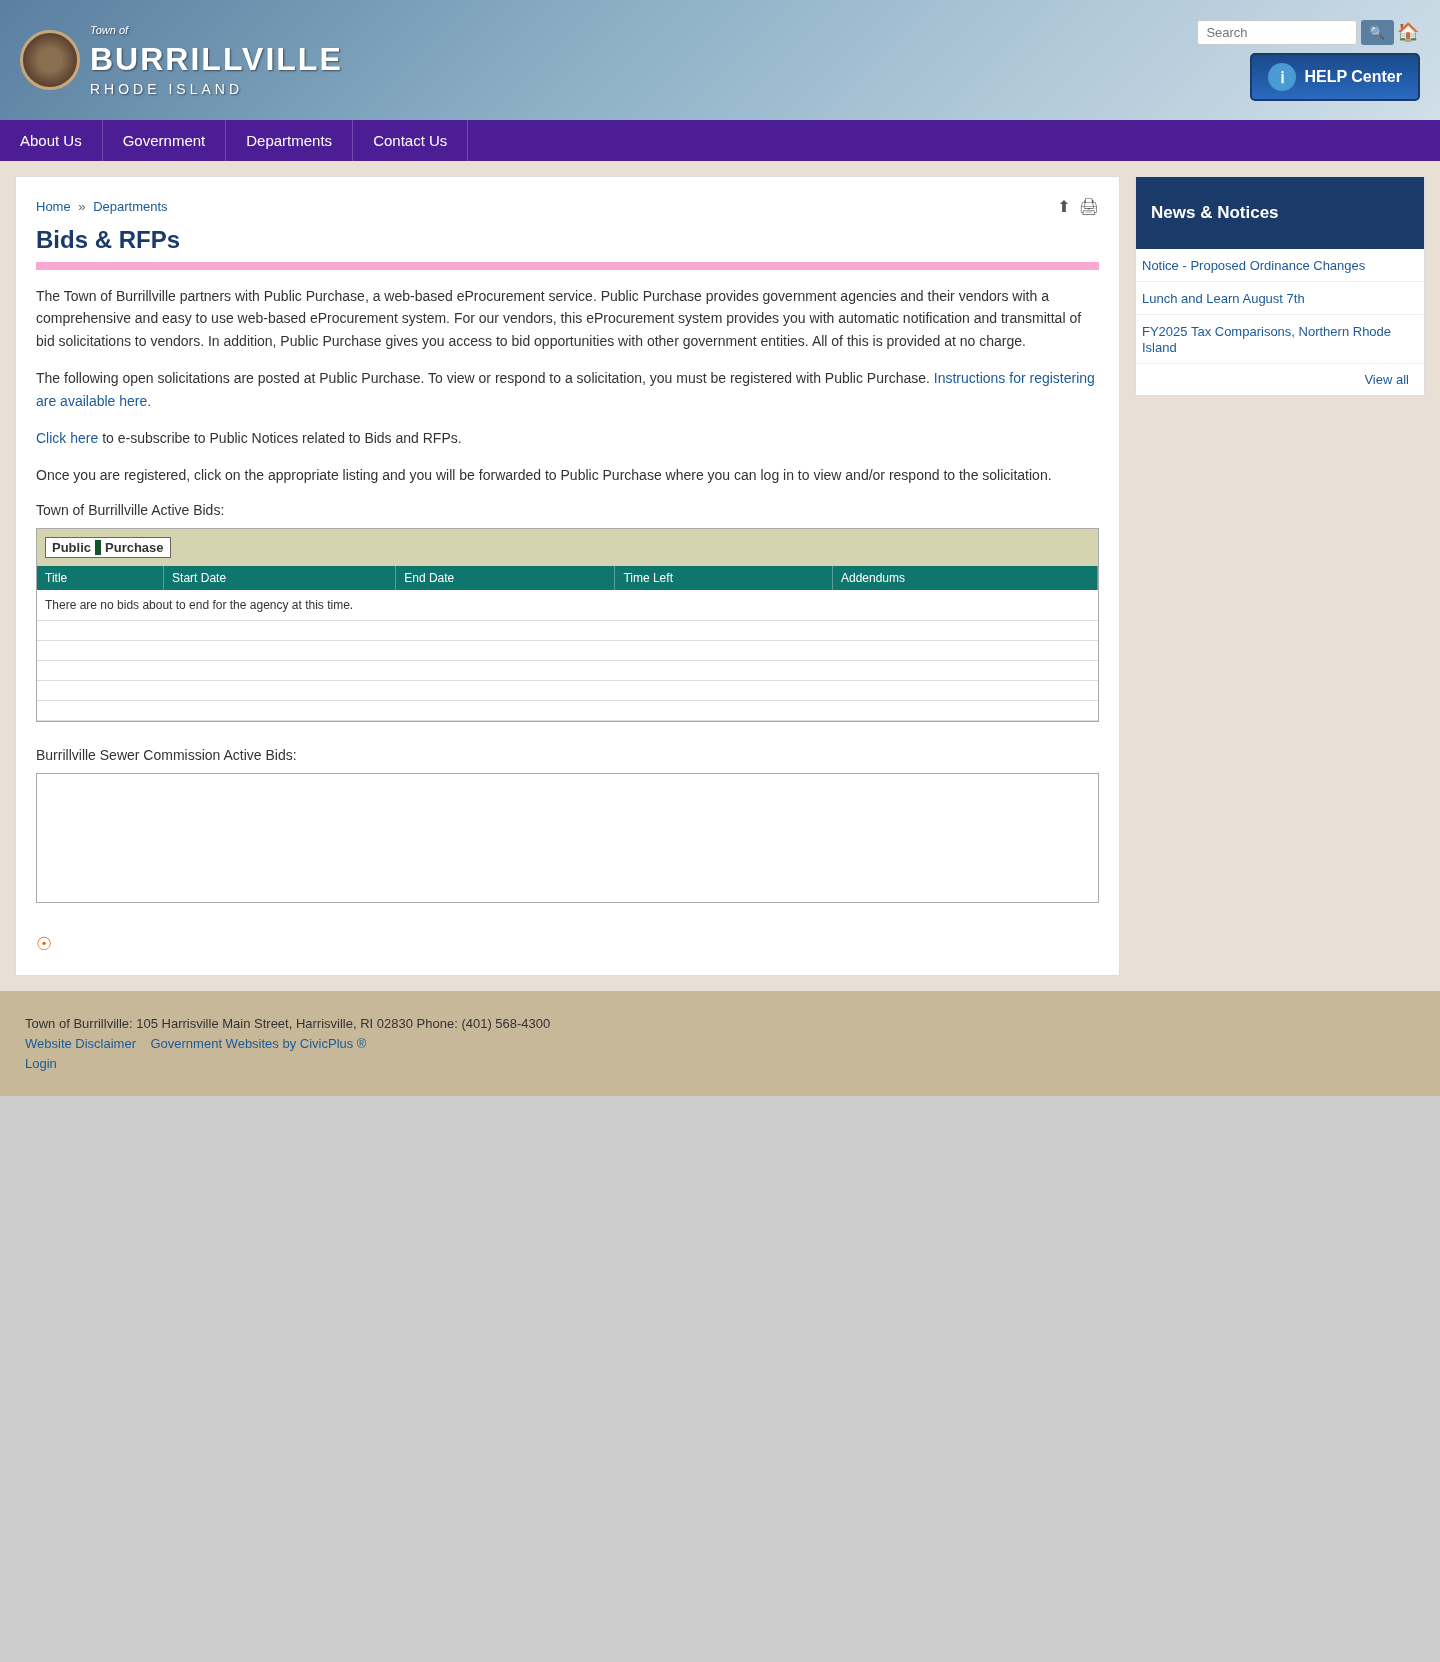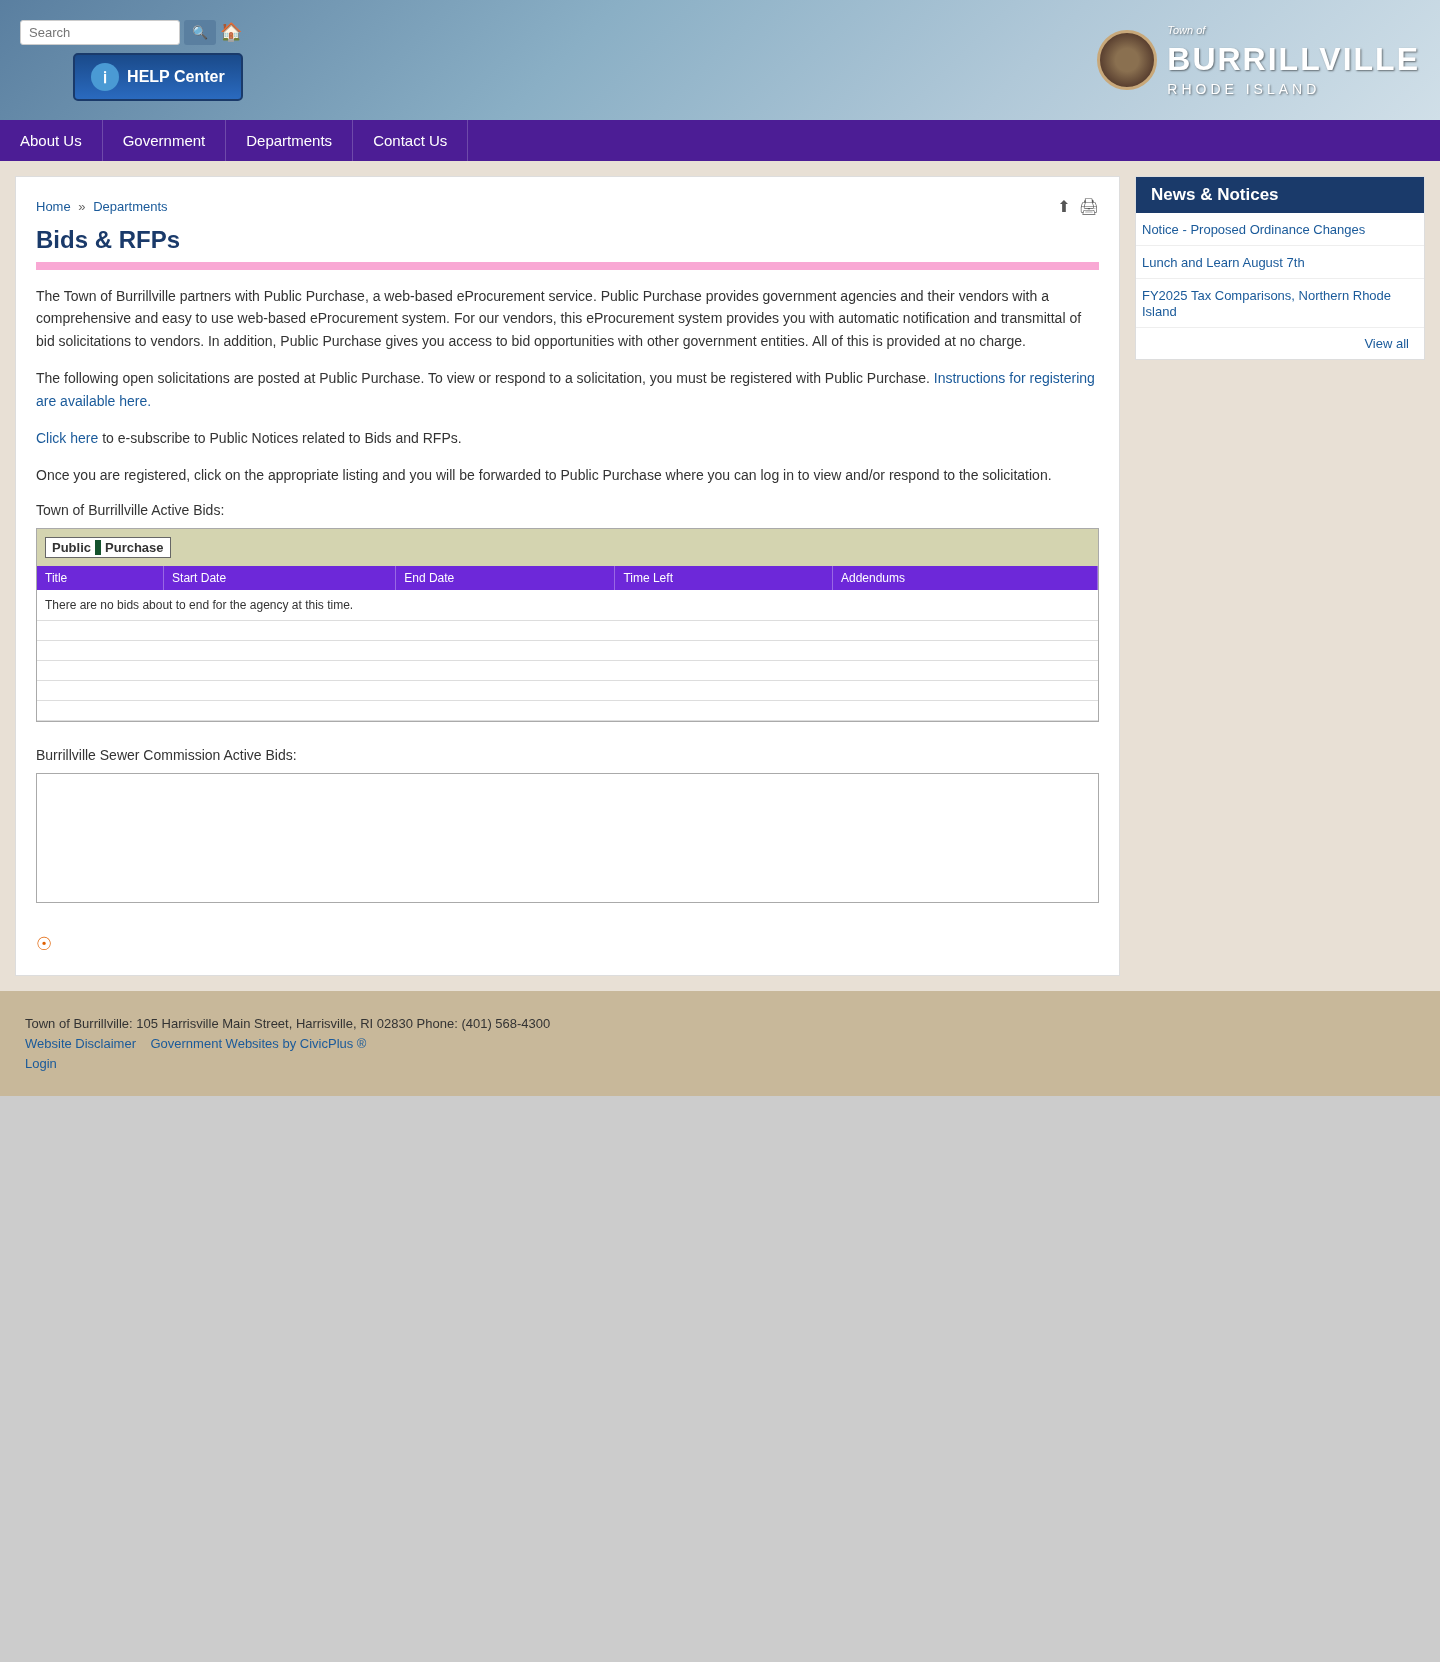--- a/index.html
+++ b/index.html
@@ -205,21 +205,21 @@
       color: #333;
       border: 1px solid #666;
       padding: 2px 6px;
       background: white;
     }
     .bids-table {
       width: 100%;
       border-collapse: collapse;
     }
     .bids-table th {
-      background: #6d28d9;
+      background: #0f766e;
       color: white;
       padding: 5px 8px;
       font-size: 12px;
       font-weight: normal;
       text-align: left;
       border-right: 1px solid rgba(255,255,255,0.3);
     }
     .bids-table td {
       padding: 6px 8px;
       font-size: 12px;
@@ -248,21 +248,21 @@
     }
 
     
     #news-notices-panel {
       background: white;
       border: 1px solid #ddd;
     }
     #news-notices-header {
       background: #1a3a6a;
       color: white;
-      padding: 8px 15px;
+      padding: 26px 15px;
       font-size: 17px;
       font-weight: bold;
     }
     .news-item {
       padding: 8px 6px;
       border-bottom: 1px solid #eee;
     }
     .news-item a {
       color: #1a5a9a;
       text-decoration: none;
@@ -301,43 +301,43 @@
       background: radial-gradient(circle, #8a7050 30%, #5a4030 70%);
       border: 3px solid #c8a87a;
       margin-right: 10px;
       flex-shrink: 0;
     }
   </style>
 </head>
 <body>
 
 <div id="header">
+  <div id="logo-area">
+    <div class="logo-circle"></div>
+    <div id="logo-text">
+      <span class="town-of">Town of</span>
+      <span class="burrillville">BURRILLVILLE</span>
+      <span class="rhode-island">RHODE ISLAND</span>
+    </div>
+  </div>
   <div id="header-right">
     <div id="search-bar">
       <input type="text" id="search-input" placeholder="Search" style="">
       <button id="search-button">
         <span>🔍</span>
       </button>
       <button id="home-icon-btn">
         <span>🏠</span>
       </button>
     </div>
     <button id="help-center-btn">
       <span class="help-icon">ℹ</span>
       <span>HELP Center</span>
     </button>
   </div>
-  <div id="logo-area">
-    <div class="logo-circle"></div>
-    <div id="logo-text">
-      <span class="town-of">Town of</span>
-      <span class="burrillville">BURRILLVILLE</span>
-      <span class="rhode-island">RHODE ISLAND</span>
-    </div>
-  </div>
 </div>
 
 <nav id="nav">
   <a class="nav-item">About Us</a>
   <a class="nav-item">Government</a>
   <a class="nav-item">Departments</a>
   <a class="nav-item">Contact Us</a>
 </nav>
 
 <div id="main-wrapper">

